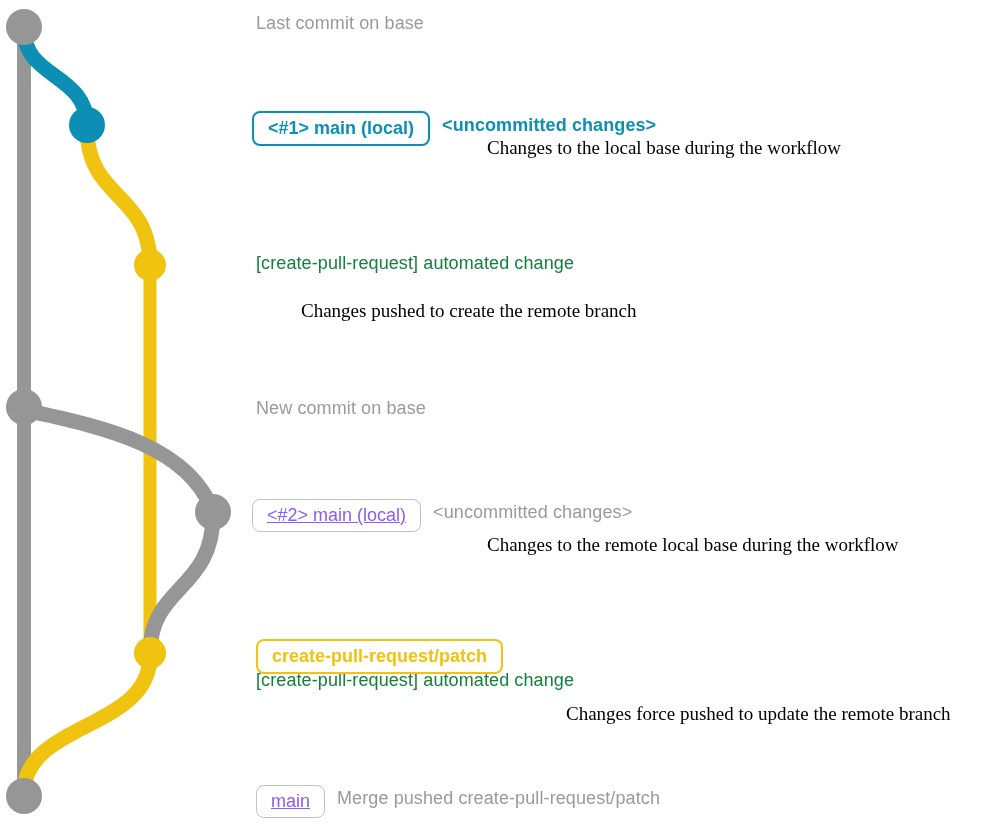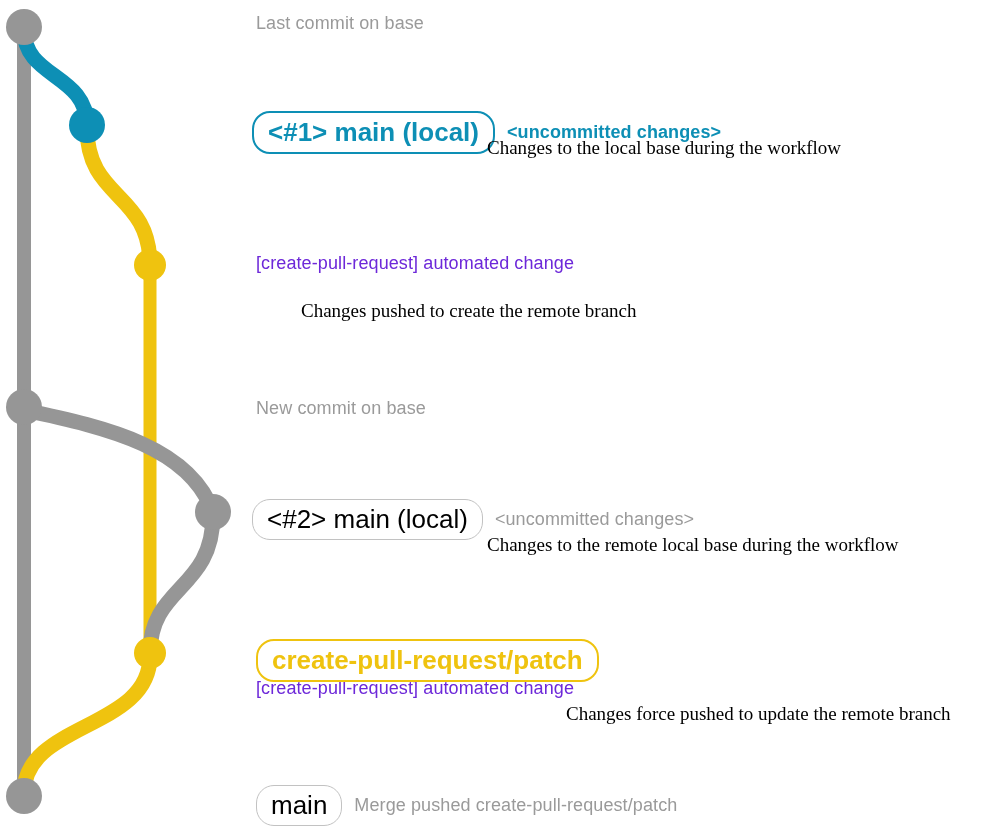--- a/index.html
+++ b/index.html
@@ -34,39 +34,39 @@
 
   
   .msg {
     font-size: 18px;
     line-height: 1;
     letter-spacing: 0.1px;
   }
   .msg.bold   { font-weight: bold; }
   .msg.gray   { color: #9a9a9a; }
   .msg.blue   { color: #0d8fb5; }
-  .msg.yellow { color: #6d28d9; }
+  .msg.yellow { color: #15803d; }
 
   
   .badge {
     display: inline-block;
     border: 2px solid #0d8fb5;
-    border-radius: 18px;
+    border-radius: 8px;
     padding: 6px 14px 7px 14px;
-    font-size: 26px;
+    font-size: 18px;
     line-height: 1;
     color: #0d8fb5;
     background: #ffffff;
     margin-right: 12px;
     position: relative;
     top: 3px;
   }
   .badge.bold   { font-weight: bold; }
   .badge.blue   { border-color: #0d8fb5; color: #0d8fb5; }
-  .badge.gray   { border-color: #c2c2c2; color: #000000; border-width: 1.5px; }
+  .badge.gray   { border-color: #c2c2c2; color: #8b5cf6; border-width: 1.5px; text-decoration: underline; }
   .badge.yellow { border-color: #efc30f; color: #efc30f; }
 
   
   .desc {
     position: absolute;
     font-family: "Liberation Serif", serif;
     font-size: 19px;
     line-height: 1;
     color: #000000;
     white-space: nowrap;

